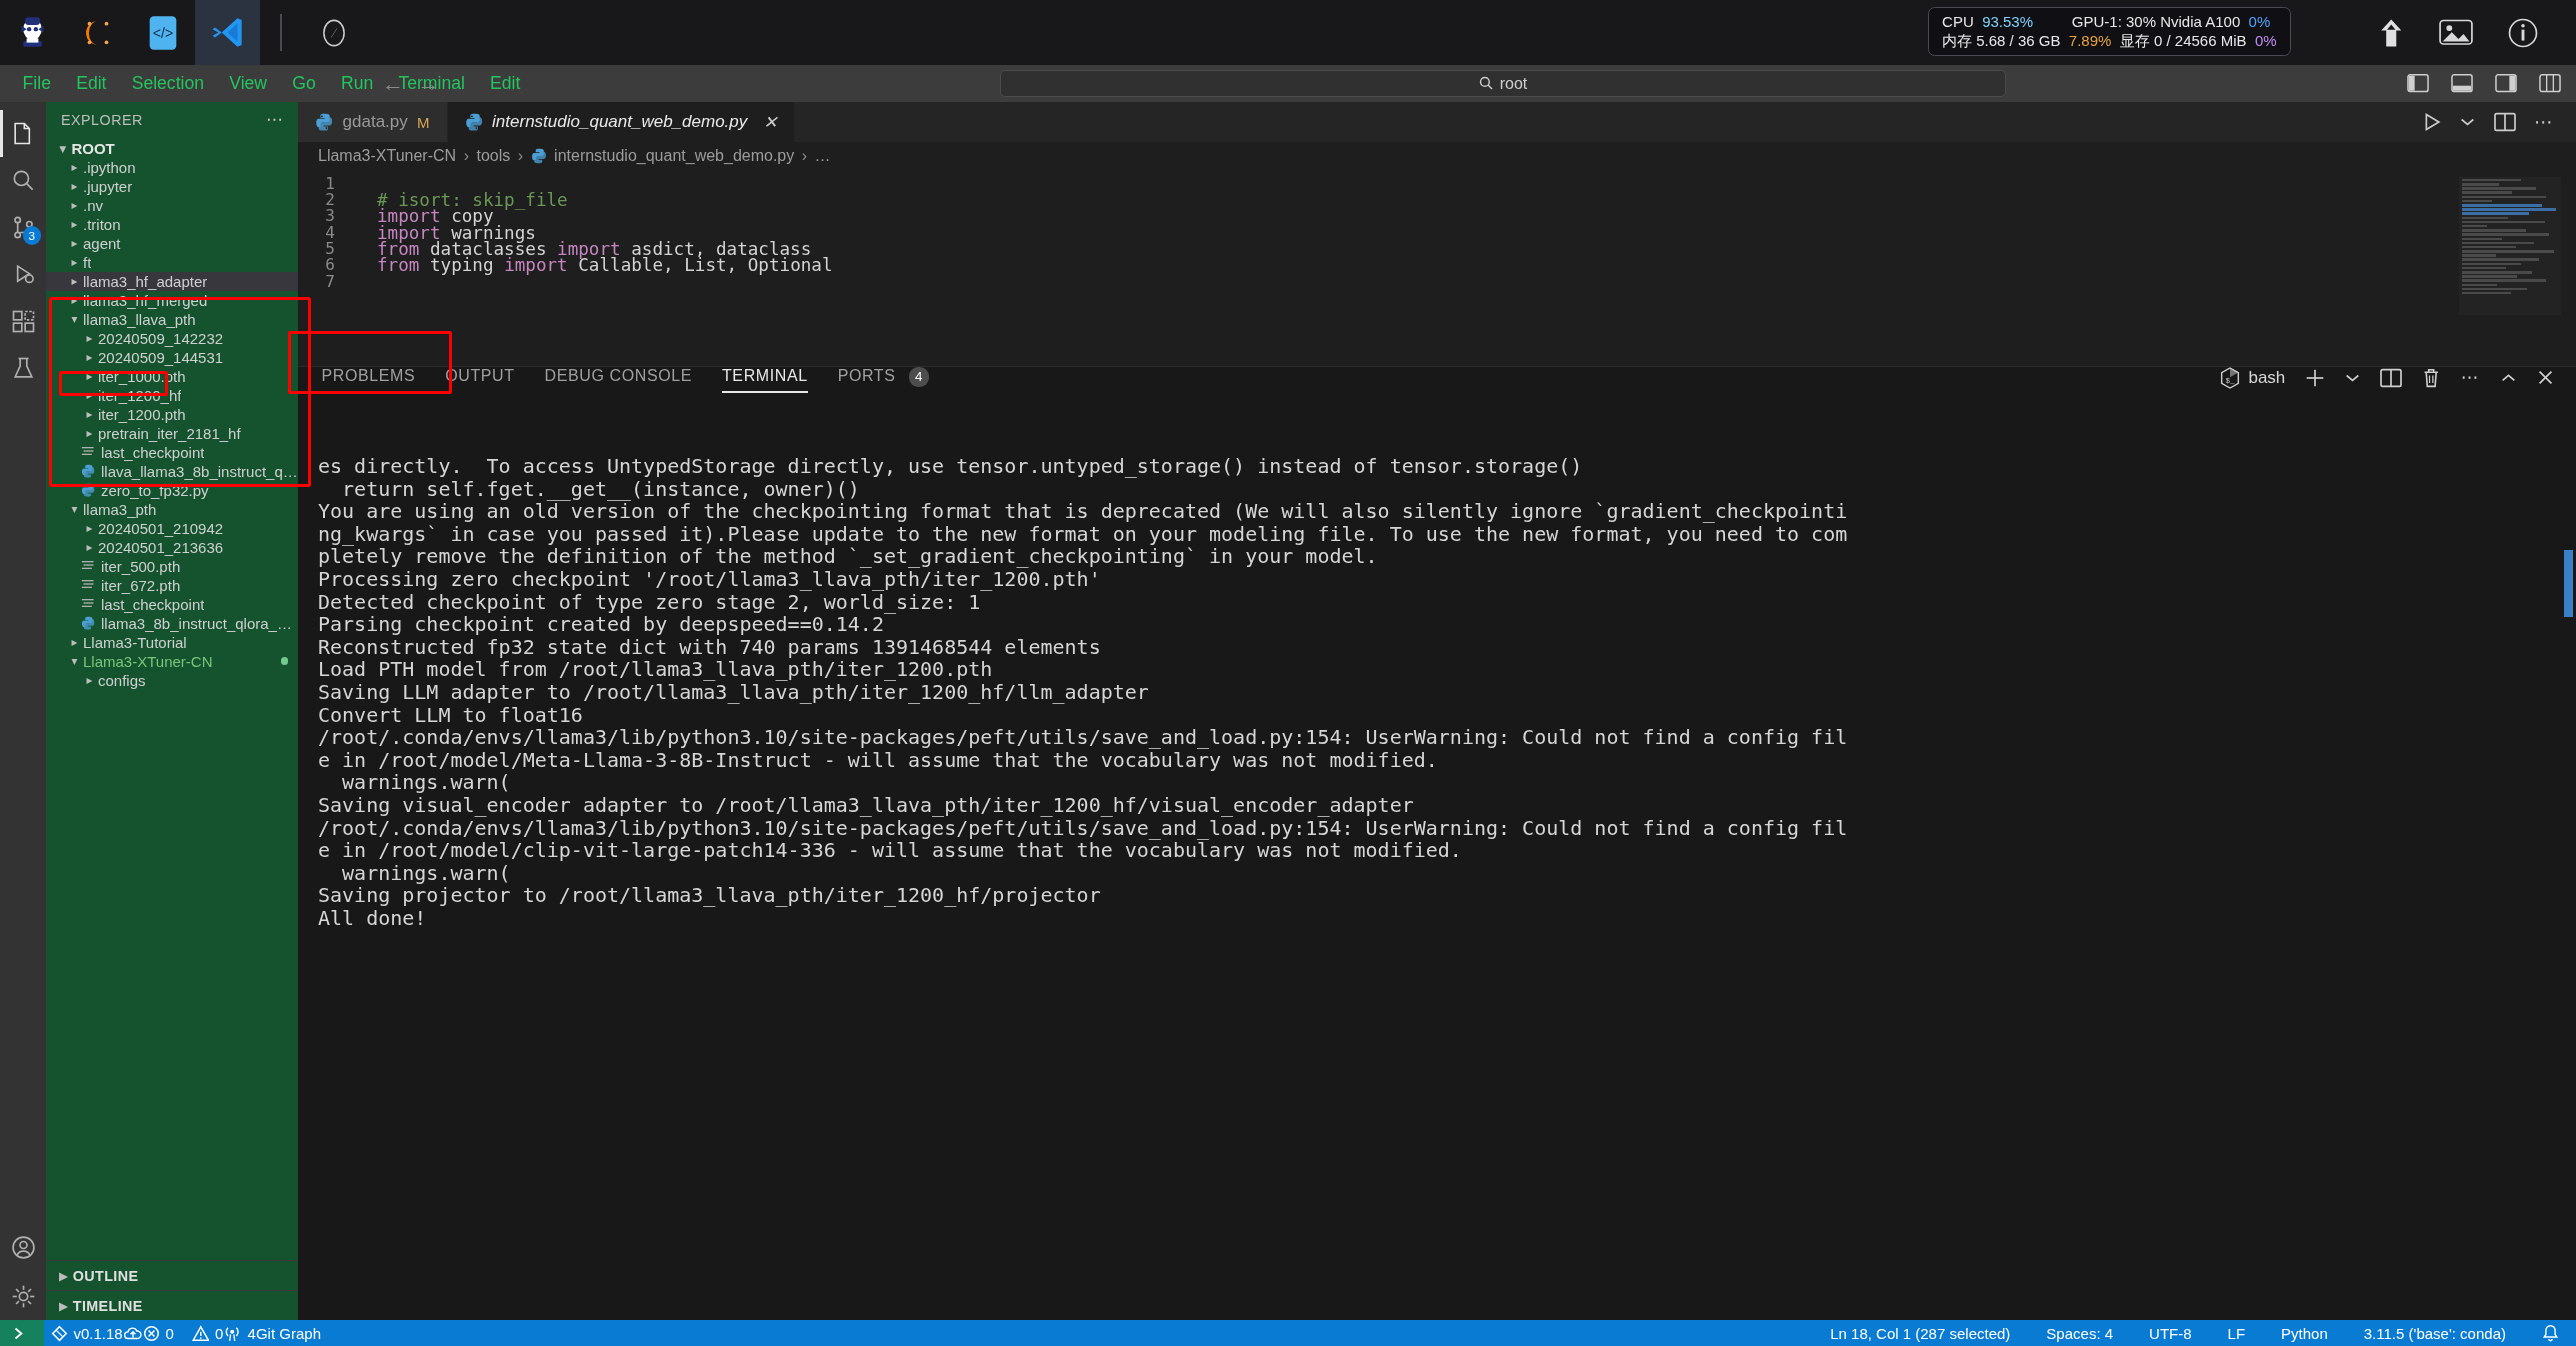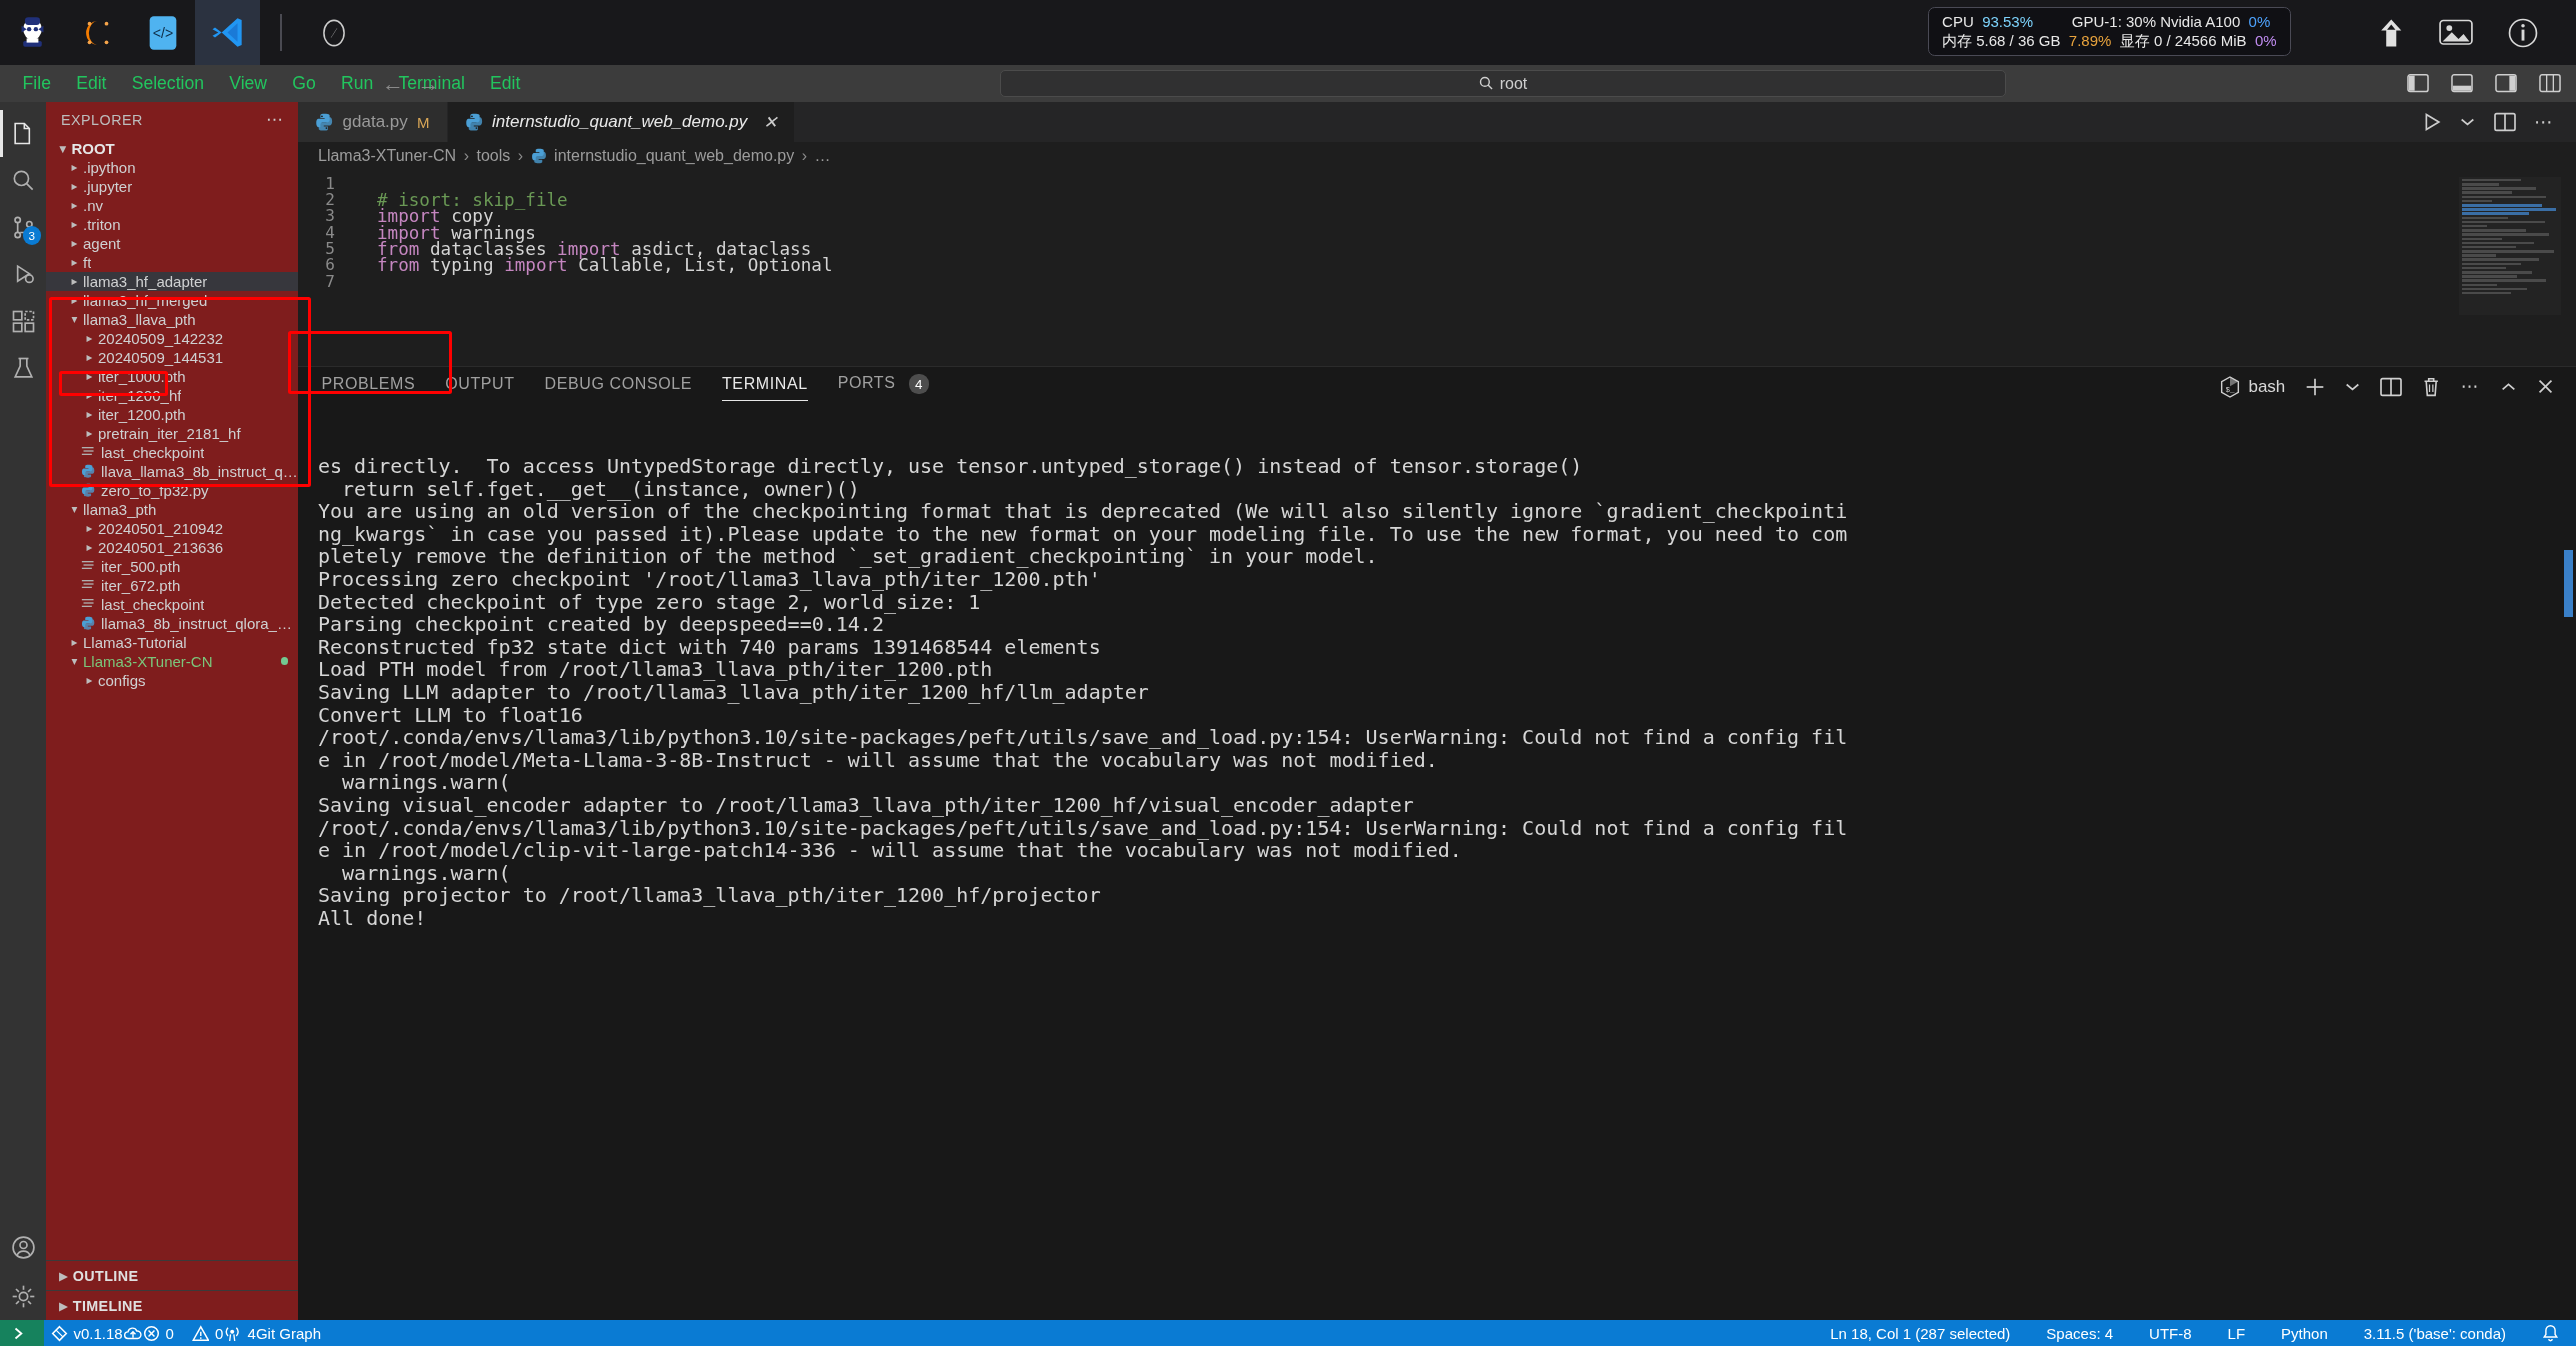--- a/index.html
+++ b/index.html
@@ -63,21 +63,21 @@
   .act { width: 46px; height: 47px; display: flex; align-items: center; justify-content: center; position: relative; cursor: pointer; }
   .act.active::before { content: ""; position: absolute; left: 0; top: 0; bottom: 0; width: 2.5px; background: #e7e7e7; }
   .act .badge {
     position: absolute; right: 5px; bottom: 6.7px; background: #0a7bd3; color: #fff;
     font-size: 11.7px; border-radius: 50%; width: 18.4px; height: 18.4px;
     display: flex; align-items: center; justify-content: center;
   }
   .act-bottom { margin-top: auto; padding-bottom: 3.4px; }
 
   
-  .sidebar { width: 252px; background: #7f1d1d; flex: 0 0 252px; display: flex; flex-direction: column; position: relative; }
+  .sidebar { width: 252px; background: #14532d; flex: 0 0 252px; display: flex; flex-direction: column; position: relative; }
   .sb-header { height: 35px; display: flex; align-items: center; justify-content: space-between; padding: 0 13.4px 0 15px; }
   .sb-title { color: #bdbdbd; font-size: 14.3px; letter-spacing: 0.5px; }
   .sb-dots { color: #cccccc; font-size: 17px; letter-spacing: 1.7px; }
   .tree { flex: 1 1 auto; overflow: hidden; padding-top: 1.7px; }
   .row {
     height: 19px; display: flex; align-items: center; color: #cfd0d1; font-size: 15px;
     white-space: nowrap; position: relative; cursor: pointer;
   }
   .row.sel { background: #37373d; }
   .row.bold { font-weight: bold; color: #e6e6e6; }
@@ -126,21 +126,21 @@
   .c-plain { color: #d4d4d4; }
 
   .minimap {
     position: absolute; right: 15px; top: 6.7px; width: 102px; height: 138px;
     background: #232323; overflow: hidden;
   }
   .mm-line { height: 2.5px; margin: 1.7px 0 0 3.4px; background: #4a4a4a; }
 
   
   .panel { flex: 1 1 auto; display: flex; flex-direction: column; background: #181818; min-height: 0; border-top: 0.8px solid #2b2b2b; }
-  .panelbar { height: 40px; flex: 0 0 40px; display: flex; align-items: center; padding-left: 23.5px; background: #181818; }
+  .panelbar { height: 40px; flex: 0 0 40px; display: flex; align-items: flex-start; padding-left: 23.5px; background: #181818; }
   .ptab { color: #a0a0a0; font-size: 16px; letter-spacing: 0.6px; margin-right: 30px; position: relative; padding-bottom: 5px; cursor: pointer; }
   .ptab.active { color: #e9e9e9; }
   .ptab.active::after { content: ""; position: absolute; left: 0; right: 0; bottom: -3.4px; height: 1.7px; background: #e7e7e7; }
   .pbadge {
     display: inline-flex; align-items: center; justify-content: center;
     background: #4d4d4d; color: #fff; border-radius: 9.2px; min-width: 20px; height: 20px;
     font-size: 13.4px; padding: 0 5.9px; margin-left: 8.4px; vertical-align: middle;
   }
   .panelbar-right { margin-left: auto; display: flex; align-items: center; gap: 20px; padding-right: 22px; color: #d0d0d0; font-size: 17.6px; }
   .shellname { display: flex; align-items: center; gap: 8.4px; font-size: 17px; color: #d8d8d8; }

